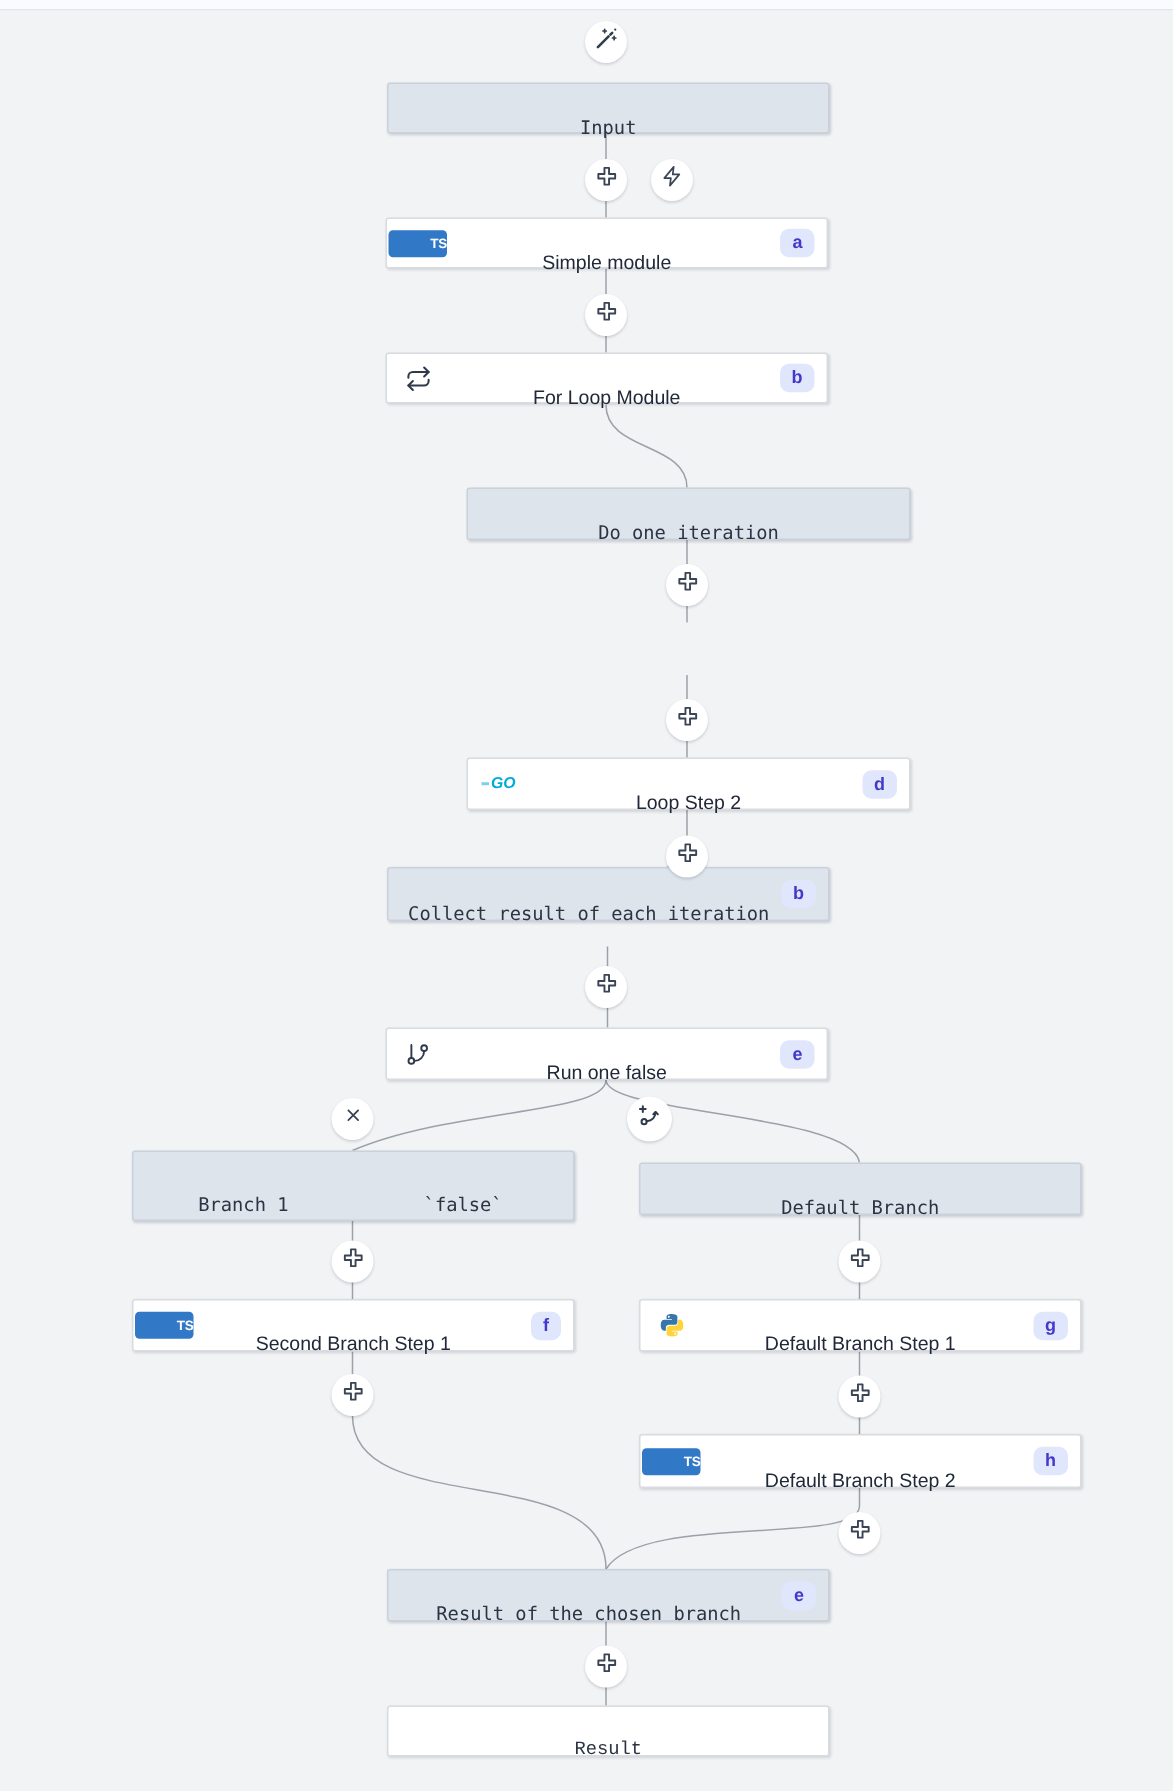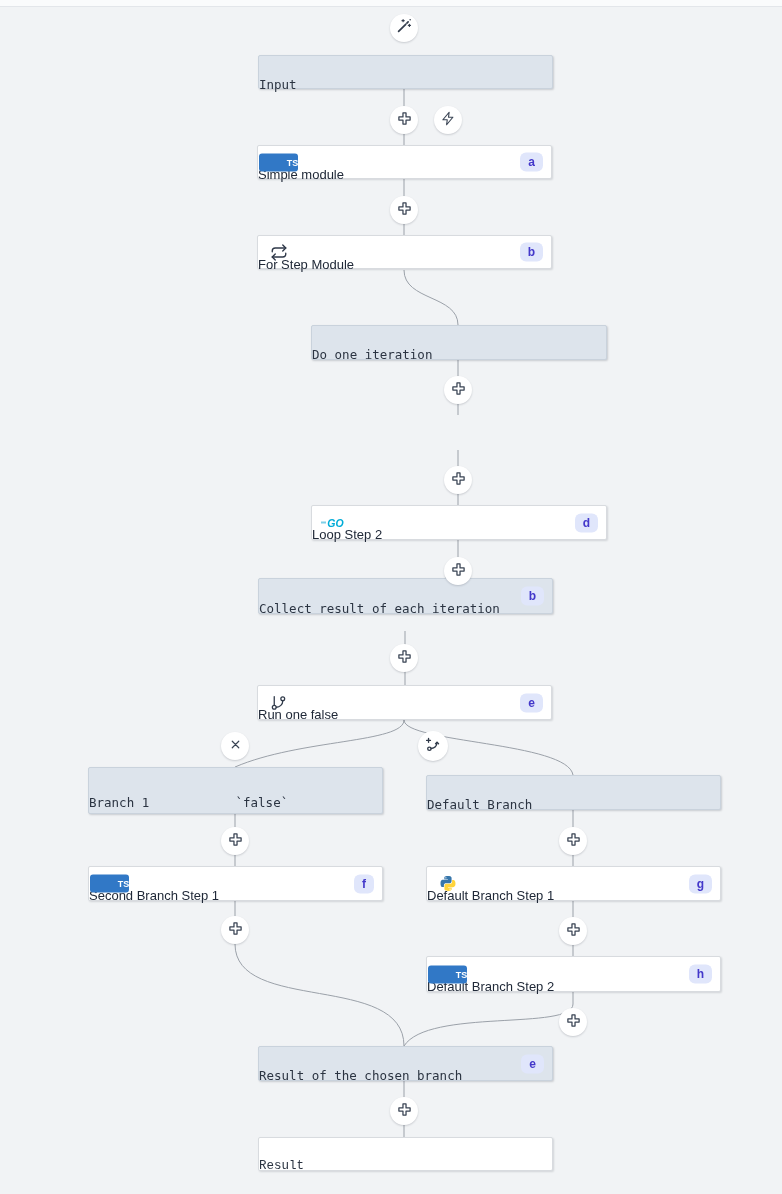--- a/index.html
+++ b/index.html
@@ -5,21 +5,21 @@
   html,body{margin:0;padding:0;background:#f1f3f5;font-family:"Liberation Sans",sans-serif;}
   .canvas{position:relative;width:782px;height:1194px;background:#f1f3f5;overflow:hidden;}
   .topbar{position:absolute;top:0;left:0;width:782px;height:7px;background:#fafbfc;border-bottom:1px solid #e3e6ea;box-sizing:border-box;z-index:1;}
   svg.edges{position:absolute;top:0;left:0;z-index:0;}
 
   .node{position:absolute;box-sizing:border-box;display:flex;align-items:center;justify-content:center;border-radius:2px;z-index:2;}
   .vnode{background:#dde4ec;border:1px solid #c9d2dc;box-shadow:1px 1px 2px rgba(20,30,45,.18);
          font-family:"DejaVu Sans Mono","Liberation Mono",monospace;font-size:12.5px;color:#2b3442;}
   .mnode{background:#ffffff;border:1px solid #d8dbdf;box-shadow:1px 1px 2px rgba(20,30,45,.14);
          font-size:13px;color:#202938;}
-  .node .label{flex:1;white-space:nowrap;margin-top:24px;}
+  .node .label{flex:1;text-align:center;white-space:nowrap;margin-top:24px;}
   .mono{font-family:Liberation Mono, monospace;font-size:12.5px;color:#2b3442;}
   .two-line{flex-direction:row;line-height:17px;}
 
   .badge{position:absolute;right:8px;top:50%;transform:translateY(-50%);
          background:#e0e6fb;color:#4338ca;font-weight:700;font-size:12px;
          font-family:"Liberation Sans",sans-serif;padding:2px 8px;border-radius:6px;line-height:15px;}
   .licon{position:absolute;left:11px;top:50%;transform:translateY(-50%);
          width:19px;height:19px;display:flex;align-items:center;justify-content:center;}
   .ts-icon{background:#3178c6;border-radius:3px;color:#fff;font-size:9px;font-weight:700;
            width:18px;height:18px;display:flex;align-items:center;justify-content:center;
@@ -109,21 +109,21 @@
 
   <div class="node mnode" style="left:257px;top:235px;width:295px;height:34px;">
     <span class="licon">
       <svg width="18" height="18" viewBox="0 0 24 24" fill="none" stroke="#2f3949" stroke-width="1.8" stroke-linecap="round" stroke-linejoin="round">
         <path d="m17 2 4 4-4 4"></path>
           <path d="M3 11v-1a4 4 0 0 1 4-4h14"></path>
           <path d="m7 22-4-4 4-4"></path>
           <path d="M21 13v1a4 4 0 0 1-4 4H3"></path>
       </svg>
     </span>
-    <span class="label">For Step Module</span>
+    <span class="label">For Loop Module</span>
     <span class="badge">b</span>
   </div>
 
   <div class="node vnode" style="left:311px;top:325px;width:296px;height:35px;">
     <span class="label">Do one iteration</span>
   </div>
 
   <div class="circle c28" style="left:444px;top:376px;">
     <span>
       <svg width="17" height="17" viewBox="0 0 20 20">

